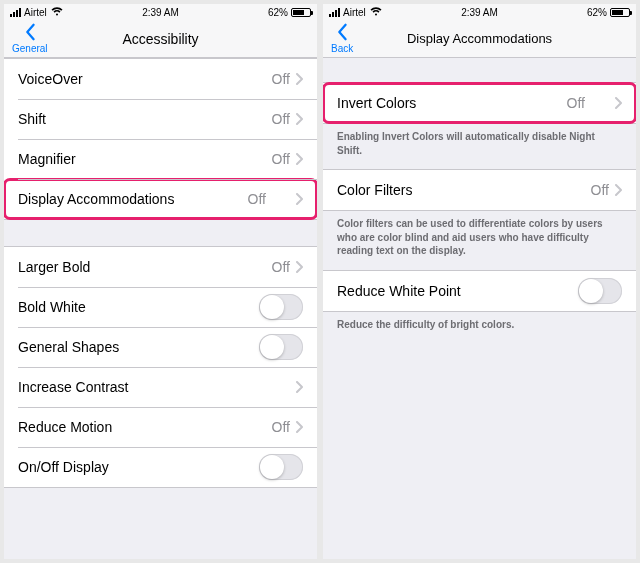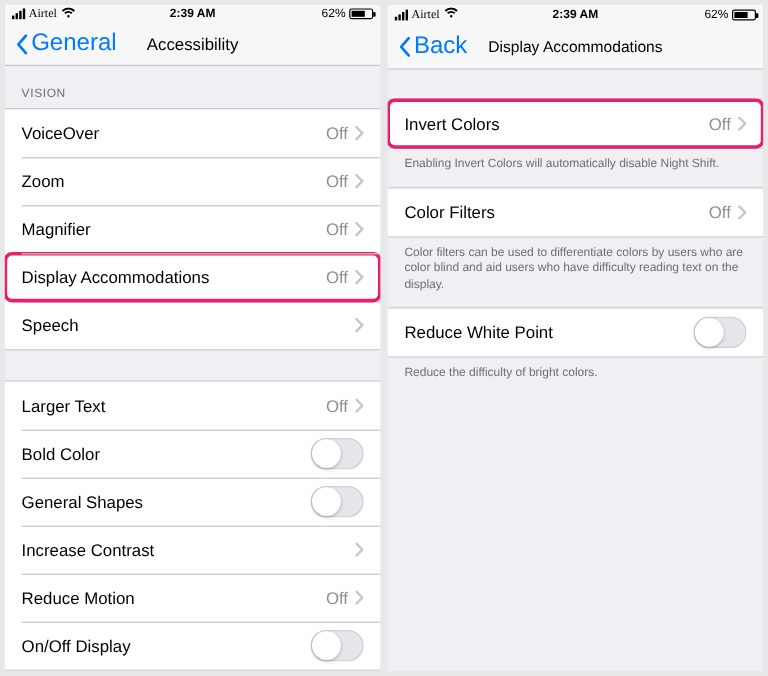--- a/index.html
+++ b/index.html
@@ -22,46 +22,47 @@
   .status {
     height: 16px;
     background: #f7f7f8;
     display: flex;
     align-items: center;
     font-size: 10px;
     padding: 0 6px;
     color: #000;
     position: relative;
   }
-  .status .carrier { font-size: 10px; font-family: Liberation Serif, serif; }
+  .status .carrier { font-size: 10px; }
   .bars { display: inline-flex; align-items: flex-end; gap: 1px; margin-right: 3px; }
   .bars span { width: 2px; background: #000; display: inline-block; }
   .bars .b1{height:3px}.bars .b2{height:5px}.bars .b3{height:7px}.bars .b4{height:9px}
-  .status .time { position: absolute; left: 50%; transform: translateX(-50%); font-weight: 700; font-size: 10px; }
+  .status .time { position: absolute; left: 50%; transform: translateX(-50%); font-weight: 400; font-size: 10px; }
   .status .right { margin-left: auto; display: flex; align-items: center; gap: 3px; padding-left: 12px; }
   .battery { width: 20px; height: 9px; border: 1px solid #000; border-radius: 2px; position: relative; }
   .battery::after { content:""; position:absolute; right:-3px; top:2px; width:2px; height:4px; background:#000; border-radius:0 1px 1px 0; }
   .battery .fill { position:absolute; left:1px; top:1px; bottom:1px; width:60%; background:#000; }
   
   .nav {
     height: 38px;
     background: #f7f7f8;
     border-bottom: 1px solid #c8c7cc;
     display: flex;
     align-items: center;
     position: relative;
     padding: 0 8px;
   }
   .nav .back {
     color: #007aff;
-    font-size: 20px;
+    font-size: 10px;
     display: flex;
     align-items: center;
     gap: 2px;
     cursor: pointer;
+    flex-direction: column;
   }
   .nav .back svg { width: 12px; height: 18px; }
   .nav .title {
     position: absolute;
     left: 50%;
     transform: translateX(-50%);
     font-weight: 400;
     font-size: 14px;
   }
   .nav .title.long { font-size: 13px; }
@@ -70,20 +71,21 @@
     font-size: 10px;
     color: #6d6d72;
     padding: 18px 14px 6px;
     letter-spacing: 0.5px;
   }
   .section-footer {
     font-size: 10px;
     color: #6d6d72;
     padding: 6px 14px 12px;
     line-height: 1.35;
+    font-weight: bold;
   }
   .group { background:#fff; border-top:1px solid #c8c7cc; border-bottom:1px solid #c8c7cc; }
   .row {
     min-height: 40px;
     padding: 0 14px;
     display: flex;
     align-items: center;
     font-size: 14px;
     color: #000;
     position: relative;
@@ -94,20 +96,21 @@
     position:absolute; left:14px; right:0; top:0; height:1px; background:#c8c7cc;
   }
   .row .value { margin-left:auto; color:#8e8e93; font-size:14px; }
   .row .chev { margin-left: 6px; }
   .row .chev svg { width:7px; height:12px; display:block; }
   .row.highlight {
     outline: 3px solid #e6206d;
     outline-offset: -2px;
     border-radius: 6px;
     z-index: 2;
+    gap: 24px;
   }
   
   .toggle {
     margin-left:auto;
     width: 44px; height: 26px;
     background:#e5e5ea;
     border-radius: 13px;
     position: relative;
     box-shadow: inset 0 0 0 1px #d1d1d6;
   }
@@ -146,34 +149,33 @@
   <div class="nav">
     <div class="back">
       <svg viewBox="0 0 12 20">
           <path d="M10 2 L3 10 L10 18" stroke="#007aff" stroke-width="2.5" fill="none" stroke-linecap="round" stroke-linejoin="round"></path>
         </svg>
       <span>General</span>
     </div>
     <div class="title">Accessibility</div>
   </div>
 
-  <div class="section-header">VISION</div>
 
   <div class="group">
     <div class="row">
       <span>VoiceOver</span>
       <span class="value">Off</span>
       <span class="chev">
           <svg viewBox="0 0 7 12">
             <path d="M1 1 L6 6 L1 11" stroke="#c7c7cc" stroke-width="2" fill="none" stroke-linecap="round" stroke-linejoin="round"></path>
           </svg>
         </span>
     </div>
     <div class="row">
-      <span>Zoom</span>
+      <span>Shift</span>
       <span class="value">Off</span>
       <span class="chev">
           <svg viewBox="0 0 7 12">
             <path d="M1 1 L6 6 L1 11" stroke="#c7c7cc" stroke-width="2" fill="none" stroke-linecap="round" stroke-linejoin="round"></path>
           </svg>
         </span>
     </div>
     <div class="row">
       <span>Magnifier</span>
       <span class="value">Off</span>
@@ -185,45 +187,36 @@
     </div>
     <div class="row highlight">
       <span>Display Accommodations</span>
       <span class="value">Off</span>
       <span class="chev">
           <svg viewBox="0 0 7 12">
             <path d="M1 1 L6 6 L1 11" stroke="#c7c7cc" stroke-width="2" fill="none" stroke-linecap="round" stroke-linejoin="round"></path>
           </svg>
         </span>
     </div>
-    <div class="row">
-      <span>Speech</span>
-      <span class="value"></span>
-      <span class="chev">
-          <svg viewBox="0 0 7 12">
-            <path d="M1 1 L6 6 L1 11" stroke="#c7c7cc" stroke-width="2" fill="none" stroke-linecap="round" stroke-linejoin="round"></path>
-          </svg>
-        </span>
-    </div>
   </div>
 
   <div class="spacer"></div>
 
   <div class="group">
     <div class="row">
-      <span>Larger Text</span>
-      <span class="value">Off</span>
-      <span class="chev">
-          <svg viewBox="0 0 7 12">
-            <path d="M1 1 L6 6 L1 11" stroke="#c7c7cc" stroke-width="2" fill="none" stroke-linecap="round" stroke-linejoin="round"></path>
-          </svg>
-        </span>
-    </div>
-    <div class="row">
-      <span>Bold Color</span>
+      <span>Larger Bold</span>
+      <span class="value">Off</span>
+      <span class="chev">
+          <svg viewBox="0 0 7 12">
+            <path d="M1 1 L6 6 L1 11" stroke="#c7c7cc" stroke-width="2" fill="none" stroke-linecap="round" stroke-linejoin="round"></path>
+          </svg>
+        </span>
+    </div>
+    <div class="row">
+      <span>Bold White</span>
       <span class="toggle">
           <span class="knob"></span>
         </span>
     </div>
     <div class="row">
       <span>General Shapes</span>
       <span class="toggle">
           <span class="knob"></span>
         </span>
     </div>

